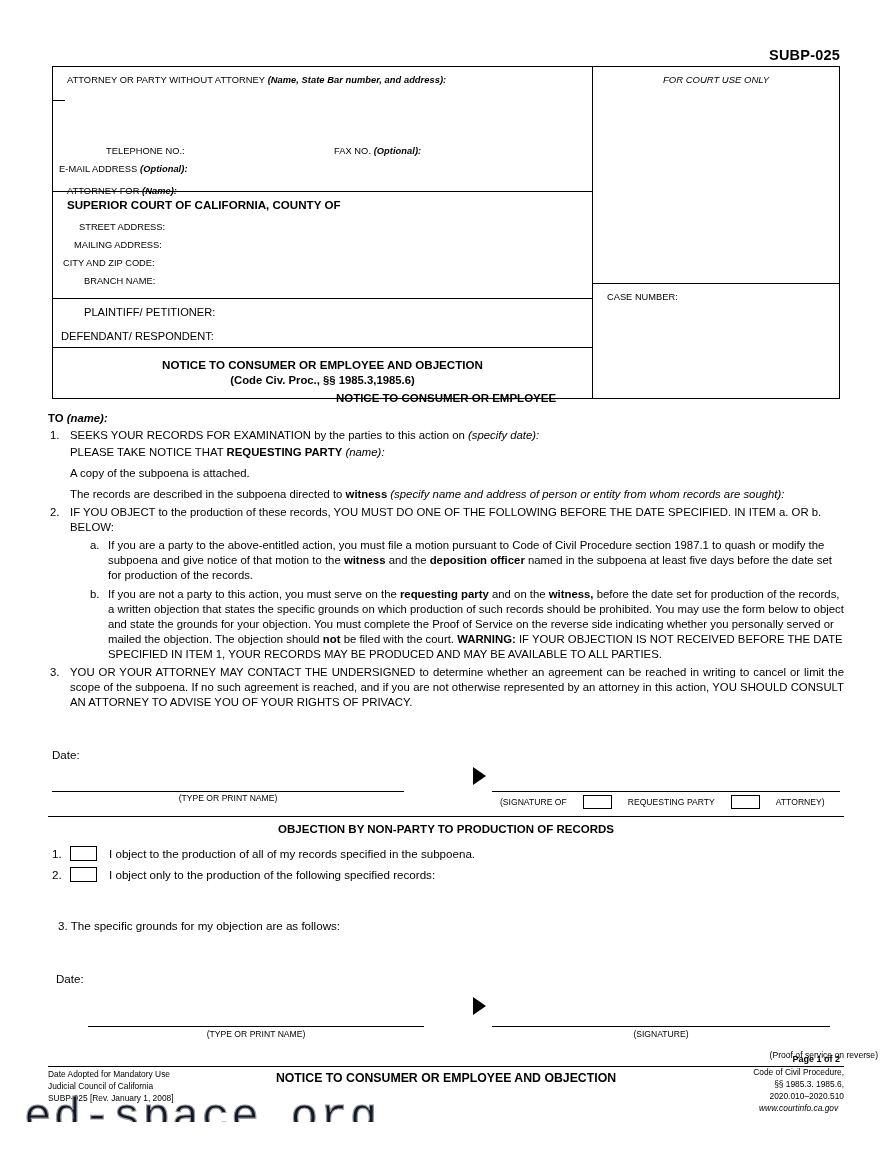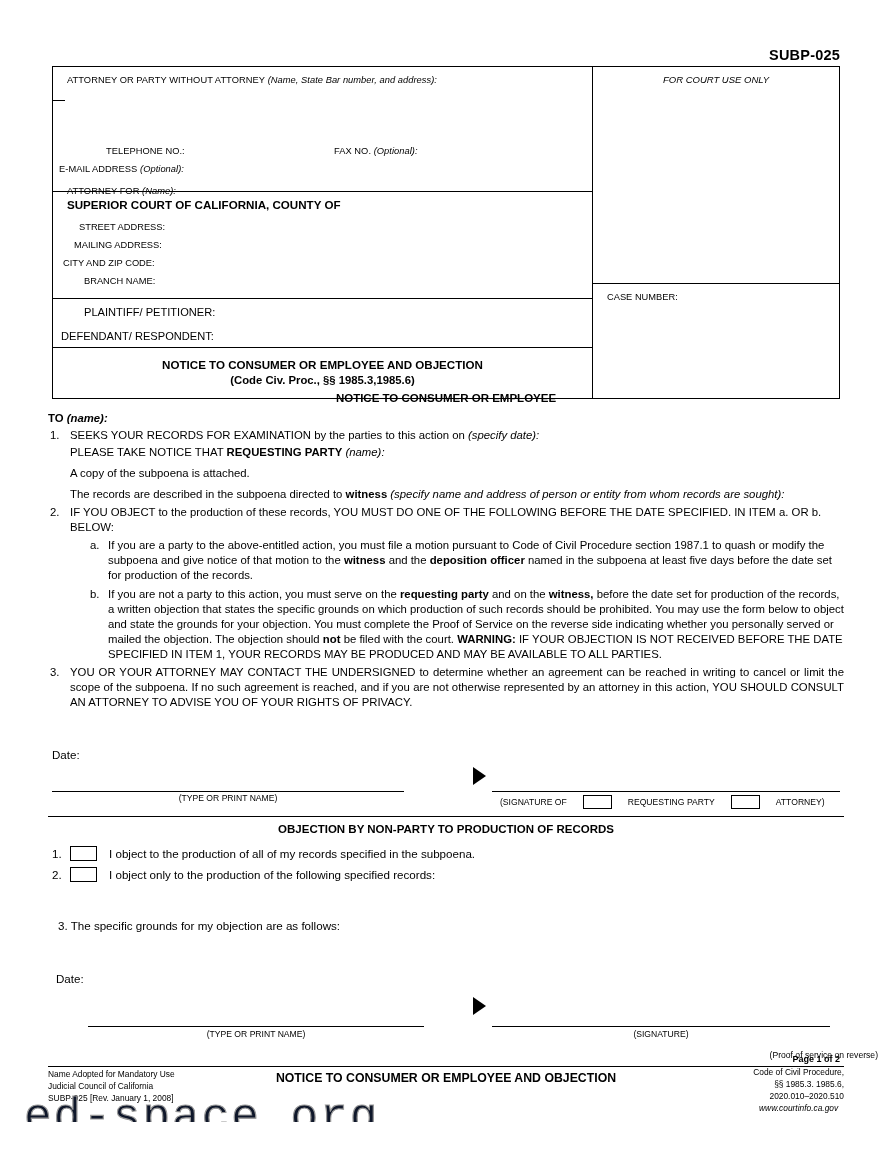--- a/index.html
+++ b/index.html
@@ -53,21 +53,21 @@
     flex: 1;
     box-sizing: border-box;
     position: relative;
   }
 
   .attorney-block { height: 124px; position: relative; }
   .lbl {
     font-size: 9.3px;
     letter-spacing: 0.05px;
   }
-  .lbl i { font-style: italic; }
+  .lbl i { font-style: italic; font-weight: bold; }
   .attorney-title {
     position: absolute;
     left: 14px; top: 8px;
   }
   .tick {
     position: absolute;
     left: 0; top: 33px;
     width: 12px;
     border-top: 1.8px solid #000;
   }
@@ -470,21 +470,21 @@
   <div class="sigline" id="sig2-left"></div>
   <div class="sigline" id="sig2-right"></div>
   <div class="sig-cap" id="sig2-left-cap">(TYPE OR PRINT NAME)</div>
   <div class="sig-cap" id="sig2-right-cap">(SIGNATURE)</div>
 
   <div class="proof-note">(Proof of service on reverse)</div>
   <div class="page-num">Page 1 of 2</div>
   <div class="hrule" id="rule-footer"></div>
 
   <div class="footer-left">
-    <div>Name Adopted for Mandatory Use</div>
+    <div>Date Adopted for Mandatory Use</div>
     <div>Judicial Council of California</div>
     <div>SUBP-025 [Rev. January 1, 2008]</div>
   </div>
 
   <div class="footer-center">NOTICE TO CONSUMER OR EMPLOYEE AND OBJECTION</div>
 
   <div class="footer-right">
     <div>Code of Civil Procedure,</div>
     <div>§§ 1985.3. 1985.6,</div>
     <div>2020.010–2020.510</div>

